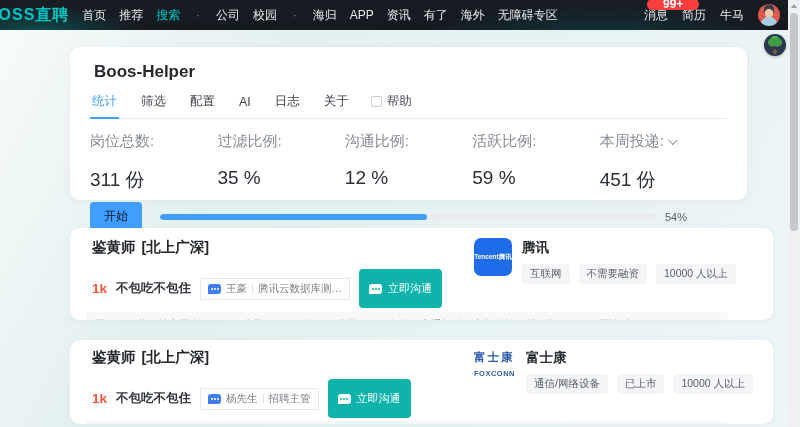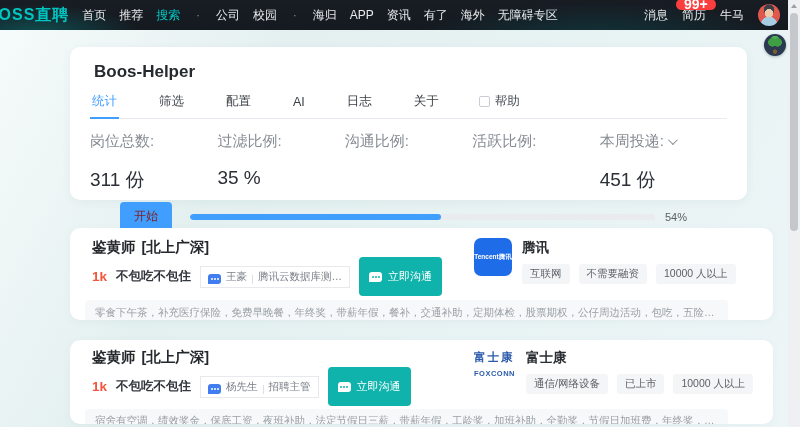--- a/index.html
+++ b/index.html
@@ -22,22 +22,22 @@
   }
   .nav-logo { font-size:16px; font-weight:bold; color:#00c6c2; margin-left:-14px; letter-spacing:1px; white-space:nowrap; }
   .nav-items { display:flex; align-items:center; gap:13px; margin-left:13px; white-space:nowrap; }
   .nav-item { cursor:pointer; }
   .nav-item.active { color:#00c6c2; }
   .nav-group { display:flex; align-items:center; gap:16px; }
   .nav-dot { color:#8d949c; font-size:11px; }
   .nav-right { margin-left:auto; display:flex; align-items:center; gap:14px; margin-right:8px; white-space:nowrap; }
   .nav-msg { position:relative; }
   .badge {
-    position:absolute; top:-8px; left:32px; background:#fa3e3e; color:#fff;
-    font-size:14px; line-height:11px; padding:0 8px; border-radius:7px; font-weight:bold;
+    position:absolute; top:-8px; left:3px; background:#fa3e3e; color:#fff;
+    font-size:12px; line-height:11px; padding:0 16px; border-radius:7px; font-weight:bold;
   }
   .avatar {
     width:22px; height:22px; border-radius:50%; position:relative; overflow:hidden;
     background:
       radial-gradient(circle at 50% 95%, #a6cde2 8px, transparent 8.5px),
       radial-gradient(circle at 50% 42%, #f0c9a8 4px, transparent 4.5px),
       radial-gradient(circle at 50% 26%, #3a3f4a 5px, transparent 5.5px),
       #e0574e;
     flex:0 0 auto; cursor:pointer;
   }
@@ -61,59 +61,59 @@
     box-shadow:0 1px 3px rgba(0,0,0,.25); cursor:pointer; z-index:5;
   }
 
   
   .panel {
     position:absolute; left:70px; top:47px; width:677px; height:153px;
     background:#fff; border-radius:10px; box-shadow:0 2px 10px rgba(80,120,130,.07);
     padding:15px 20px 0 20px;
   }
   .panel-title { font-size:17px; font-weight:bold; color:#26292e; padding-left:4px; }
-  .tabs { display:flex; align-items:center; gap:38px; margin-top:11px; border-bottom:1px solid #e7eaee; font-size:12.5px; color:#3a3e44; }
+  .tabs { display:flex; align-items:center; gap:20px; margin-top:11px; border-bottom:1px solid #e7eaee; font-size:12.5px; color:#3a3e44; }
   .tab { padding:0 2px 8px 2px; position:relative; cursor:pointer; }
   .tab.active { color:#409eff; }
   .tab.active::after { content:""; position:absolute; left:0; right:0; bottom:-1px; height:2px; background:#409eff; }
   .help-wrap { display:flex; align-items:center; gap:5px; padding-bottom:8px; cursor:pointer; }
   .checkbox { width:11px; height:11px; border:1px solid #c9ccd4; border-radius:2px; background:#fff; }
   .help-label { color:#4a4e55; font-size:12.5px; }
 
   .stats { display:flex; margin-top:13px; padding-left:0; }
   .stat { width:130px; }
   .stat-label { font-size:15px; color:#878c93; display:flex; align-items:center; gap:4px; }
   .stat-value { font-size:19px; color:#2b2f36; margin-top:16px; }
   .chevron { display:inline-block; width:7px; height:7px; border-right:1.5px solid #8a8f96; border-bottom:1.5px solid #8a8f96; transform:rotate(45deg) translateY(-2px); cursor:pointer; }
 
   .controls { display:flex; align-items:center; margin-top:9px; padding-right:40px; }
   .start-btn {
-    background:#409eff; color:#7f1d1d; border:none; border-radius:4px;
-    font-size:12px; padding:6px 14px; cursor:pointer; font-family:inherit;margin-left:30px;
+    background:#409eff; color:#0f172a; border:none; border-radius:4px;
+    font-size:12px; padding:6px 14px; cursor:pointer; font-family:inherit;
   }
   .progress-track { flex:1; height:6px; border-radius:3px; background:#e9ebee; margin:0 10px 0 18px; overflow:hidden; }
   .progress-fill { height:100%; border-radius:3px; background:#409eff; }
   .progress-pct { font-size:11px; color:#5c6066; }
 
   
   .card {
     position:absolute; left:70px; width:703px; background:#fff; border-radius:10px;
     box-shadow:0 2px 8px rgba(80,120,130,.05); padding:10px 16px 0 22px; overflow:hidden;
   }
   #card1 { top:228px; height:92px; }
   #card2 { top:340px; height:84px; padding-top:8px; }
   .card-top { display:flex; }
   .job-left { width:382px; }
   .job-title-row { font-size:14.5px; font-weight:bold; color:#24282d; }
   .job-city { margin-left:6px; }
-  .job-meta { display:flex; align-items:center; gap:9px; margin-top:0; }
+  .job-meta { display:flex; align-items:center; gap:9px; margin-top:12px; }
   .salary { color:#f4553d; font-size:13.5px; font-weight:bold; }
   .req { font-size:12.5px; color:#33373d; font-weight:600;text-align:right; }
   .rec-tag {
-    display:flex; align-items:flex-end; gap:5px; border:1px solid #e7e9ec; border-radius:0;
+    display:flex; align-items:center; gap:5px; border:1px solid #e7e9ec; border-radius:0;
     padding:3px 7px; font-size:10.5px; color:#7a7f86; cursor:pointer; white-space:nowrap;
   }
   .vline { width:1px; height:9px; background:#dcdfe3; }
   .chat-ico { position:relative; display:inline-block; width:13px; height:10px; border-radius:3px 3px 3px 0; flex:0 0 auto; }
   .chat-ico::after { content:""; position:absolute; left:2.5px; top:4px; width:2px; height:2px; border-radius:50%; }
   .chat-ico.blue { background:#3f7df0; }
   .chat-ico.blue::after { background:#fff; box-shadow:3px 0 0 #fff,6px 0 0 #fff; }
   .chat-ico.white { background:#fff; }
   .chat-ico.white::after { background:#0fb3ab; box-shadow:3px 0 0 #0fb3ab,6px 0 0 #0fb3ab; }
   .chat-btn {
@@ -207,25 +207,27 @@
     <div class="stat">
       <div class="stat-label">
           <span>过滤比例:</span>
         </div>
       <div class="stat-value">35 %</div>
     </div>
     <div class="stat">
       <div class="stat-label">
           <span>沟通比例:</span>
         </div>
+      <div class="stat-value">12 %</div>
     </div>
     <div class="stat">
       <div class="stat-label">
           <span>活跃比例:</span>
         </div>
+      <div class="stat-value">59 %</div>
     </div>
     <div class="stat">
       <div class="stat-label">
         <span>本周投递:</span>
         <span class="chevron"></span>
       </div>
       <div class="stat-value">451 份</div>
     </div>
   </div>
 

